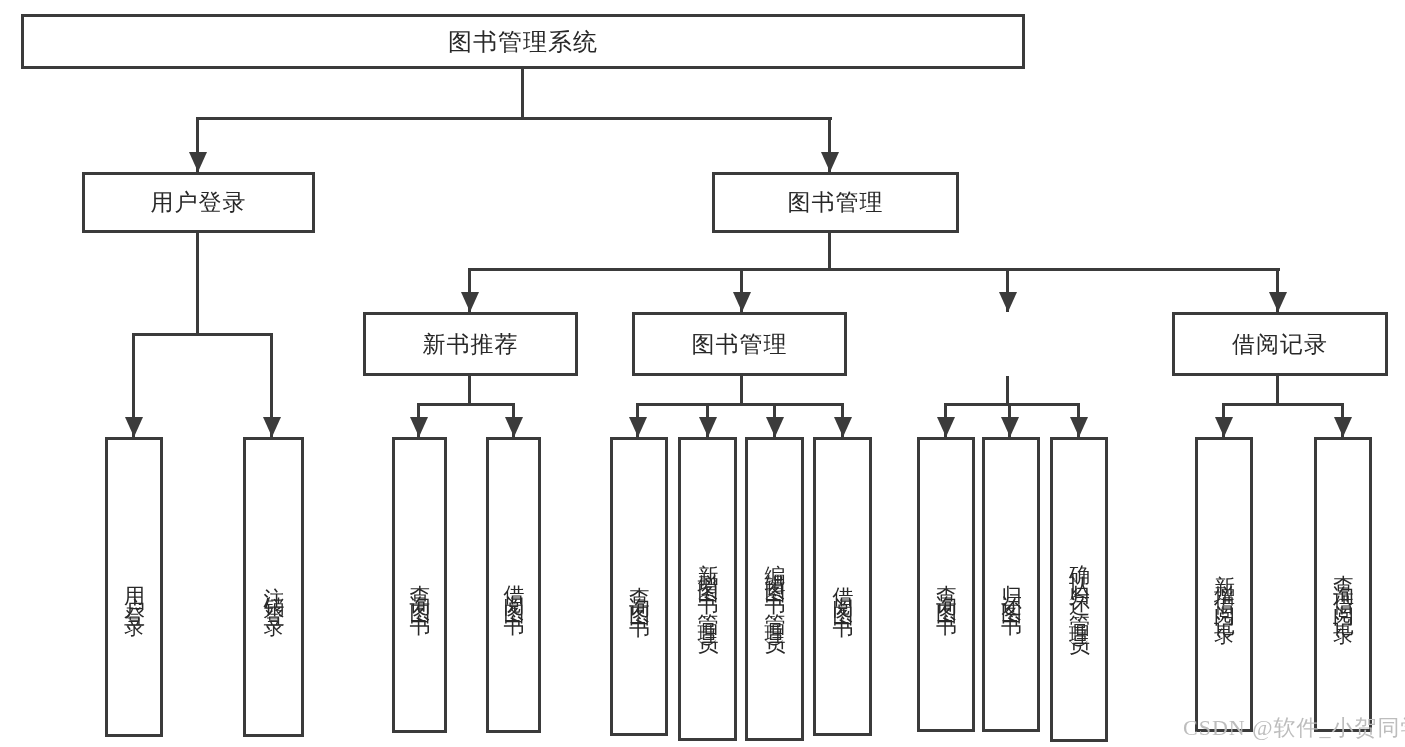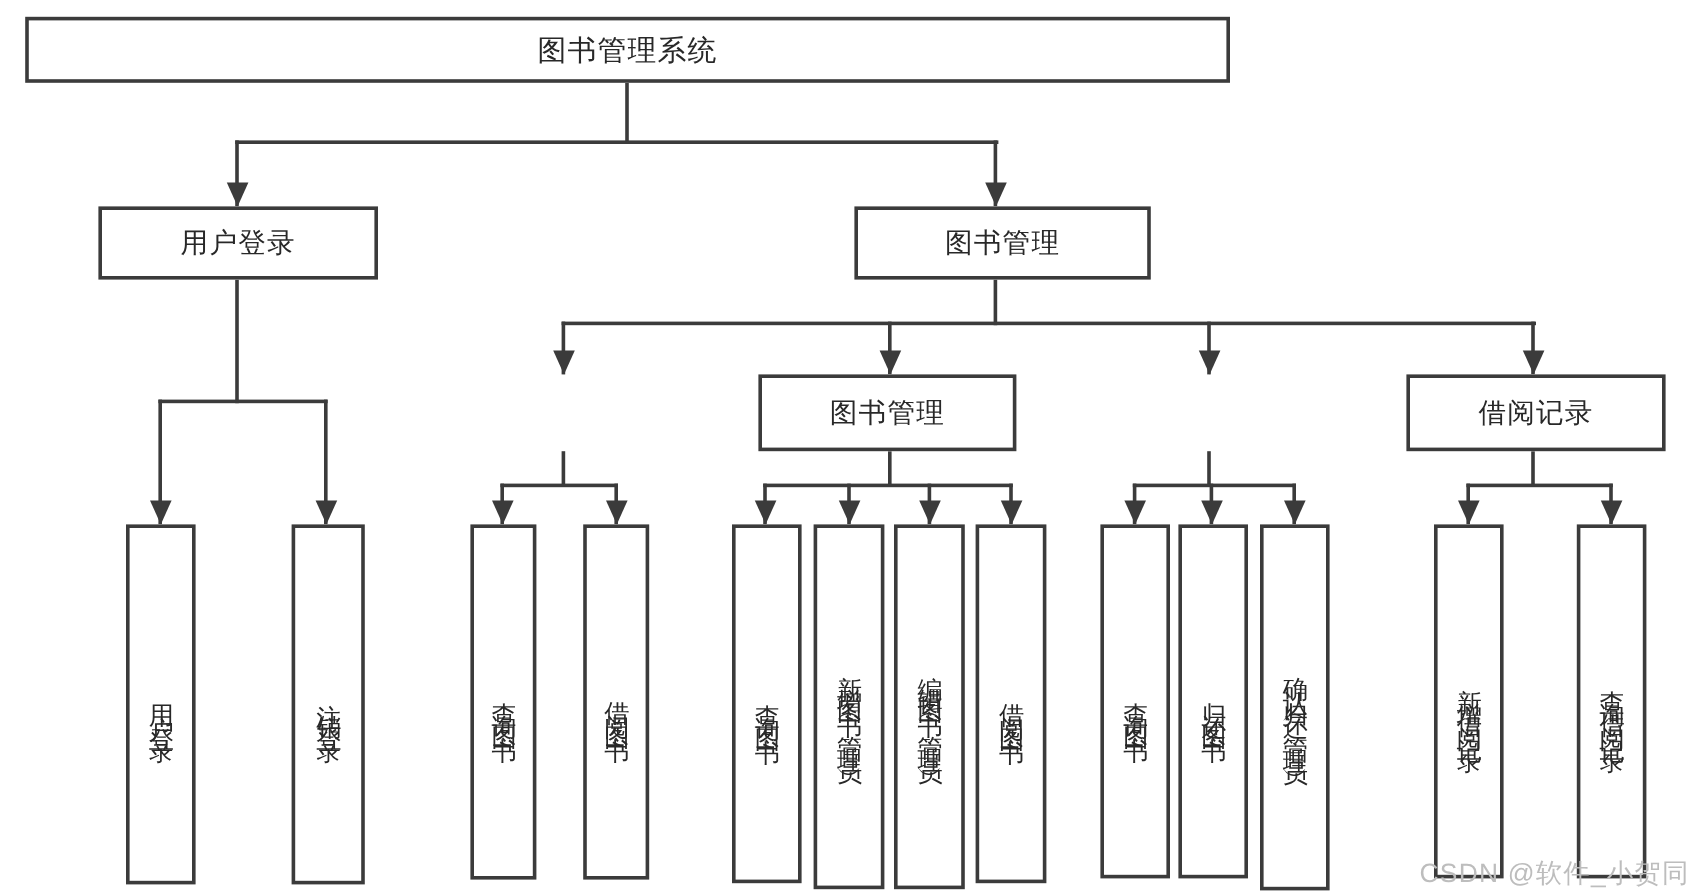--- a/index.html
+++ b/index.html
@@ -5,21 +5,21 @@
   :root{
     --line:#3b3b3b;
     --text:#282828;
     --wm:#bdbdbd;
   }
   html,body{margin:0;padding:0;background:#fff;}
   #canvas{
     position:relative;
     width:1405px;height:747px;
     background:#fff;
-    font-family:Liberation Sans, sans-serif;
+    font-family:Liberation Serif, serif;
     overflow:hidden;
   }
   .box{
     position:absolute;
     box-sizing:border-box;
     background:#fff;
     border:3px solid var(--line);
     display:flex;align-items:center;justify-content:center;
     color:var(--text);
     font-size:23px;
@@ -82,20 +82,21 @@
   <div class="hline" style="left:468px;top:268px;width:812px;"></div>
   <div class="vline" style="left:468px;top:268px;height:44px;"></div>
   <div class="vline" style="left:740px;top:268px;height:44px;"></div>
   <div class="vline" style="left:1006px;top:268px;height:44px;"></div>
   <div class="vline" style="left:1276px;top:268px;height:44px;"></div>
   <div class="arrow" style="left:461px;top:292px;"></div>
   <div class="arrow" style="left:733px;top:292px;"></div>
   <div class="arrow" style="left:999px;top:292px;"></div>
   <div class="arrow" style="left:1269px;top:292px;"></div>
 
+  <div class="box" style="left:363px;top:312px;width:215px;height:64px;">新书推荐</div>
   <div class="box" style="left:632px;top:312px;width:215px;height:64px;">图书管理</div>
   <div class="box" style="left:1172px;top:312px;width:216px;height:64px;">借阅记录</div>
 
   <div class="vline" style="left:468px;top:376px;height:29px;"></div>
   <div class="hline" style="left:417px;top:403px;width:98px;"></div>
   <div class="vline" style="left:417px;top:403px;height:34px;"></div>
   <div class="vline" style="left:512px;top:403px;height:34px;"></div>
   <div class="arrow" style="left:410px;top:417px;"></div>
   <div class="arrow" style="left:505px;top:417px;"></div>
 

